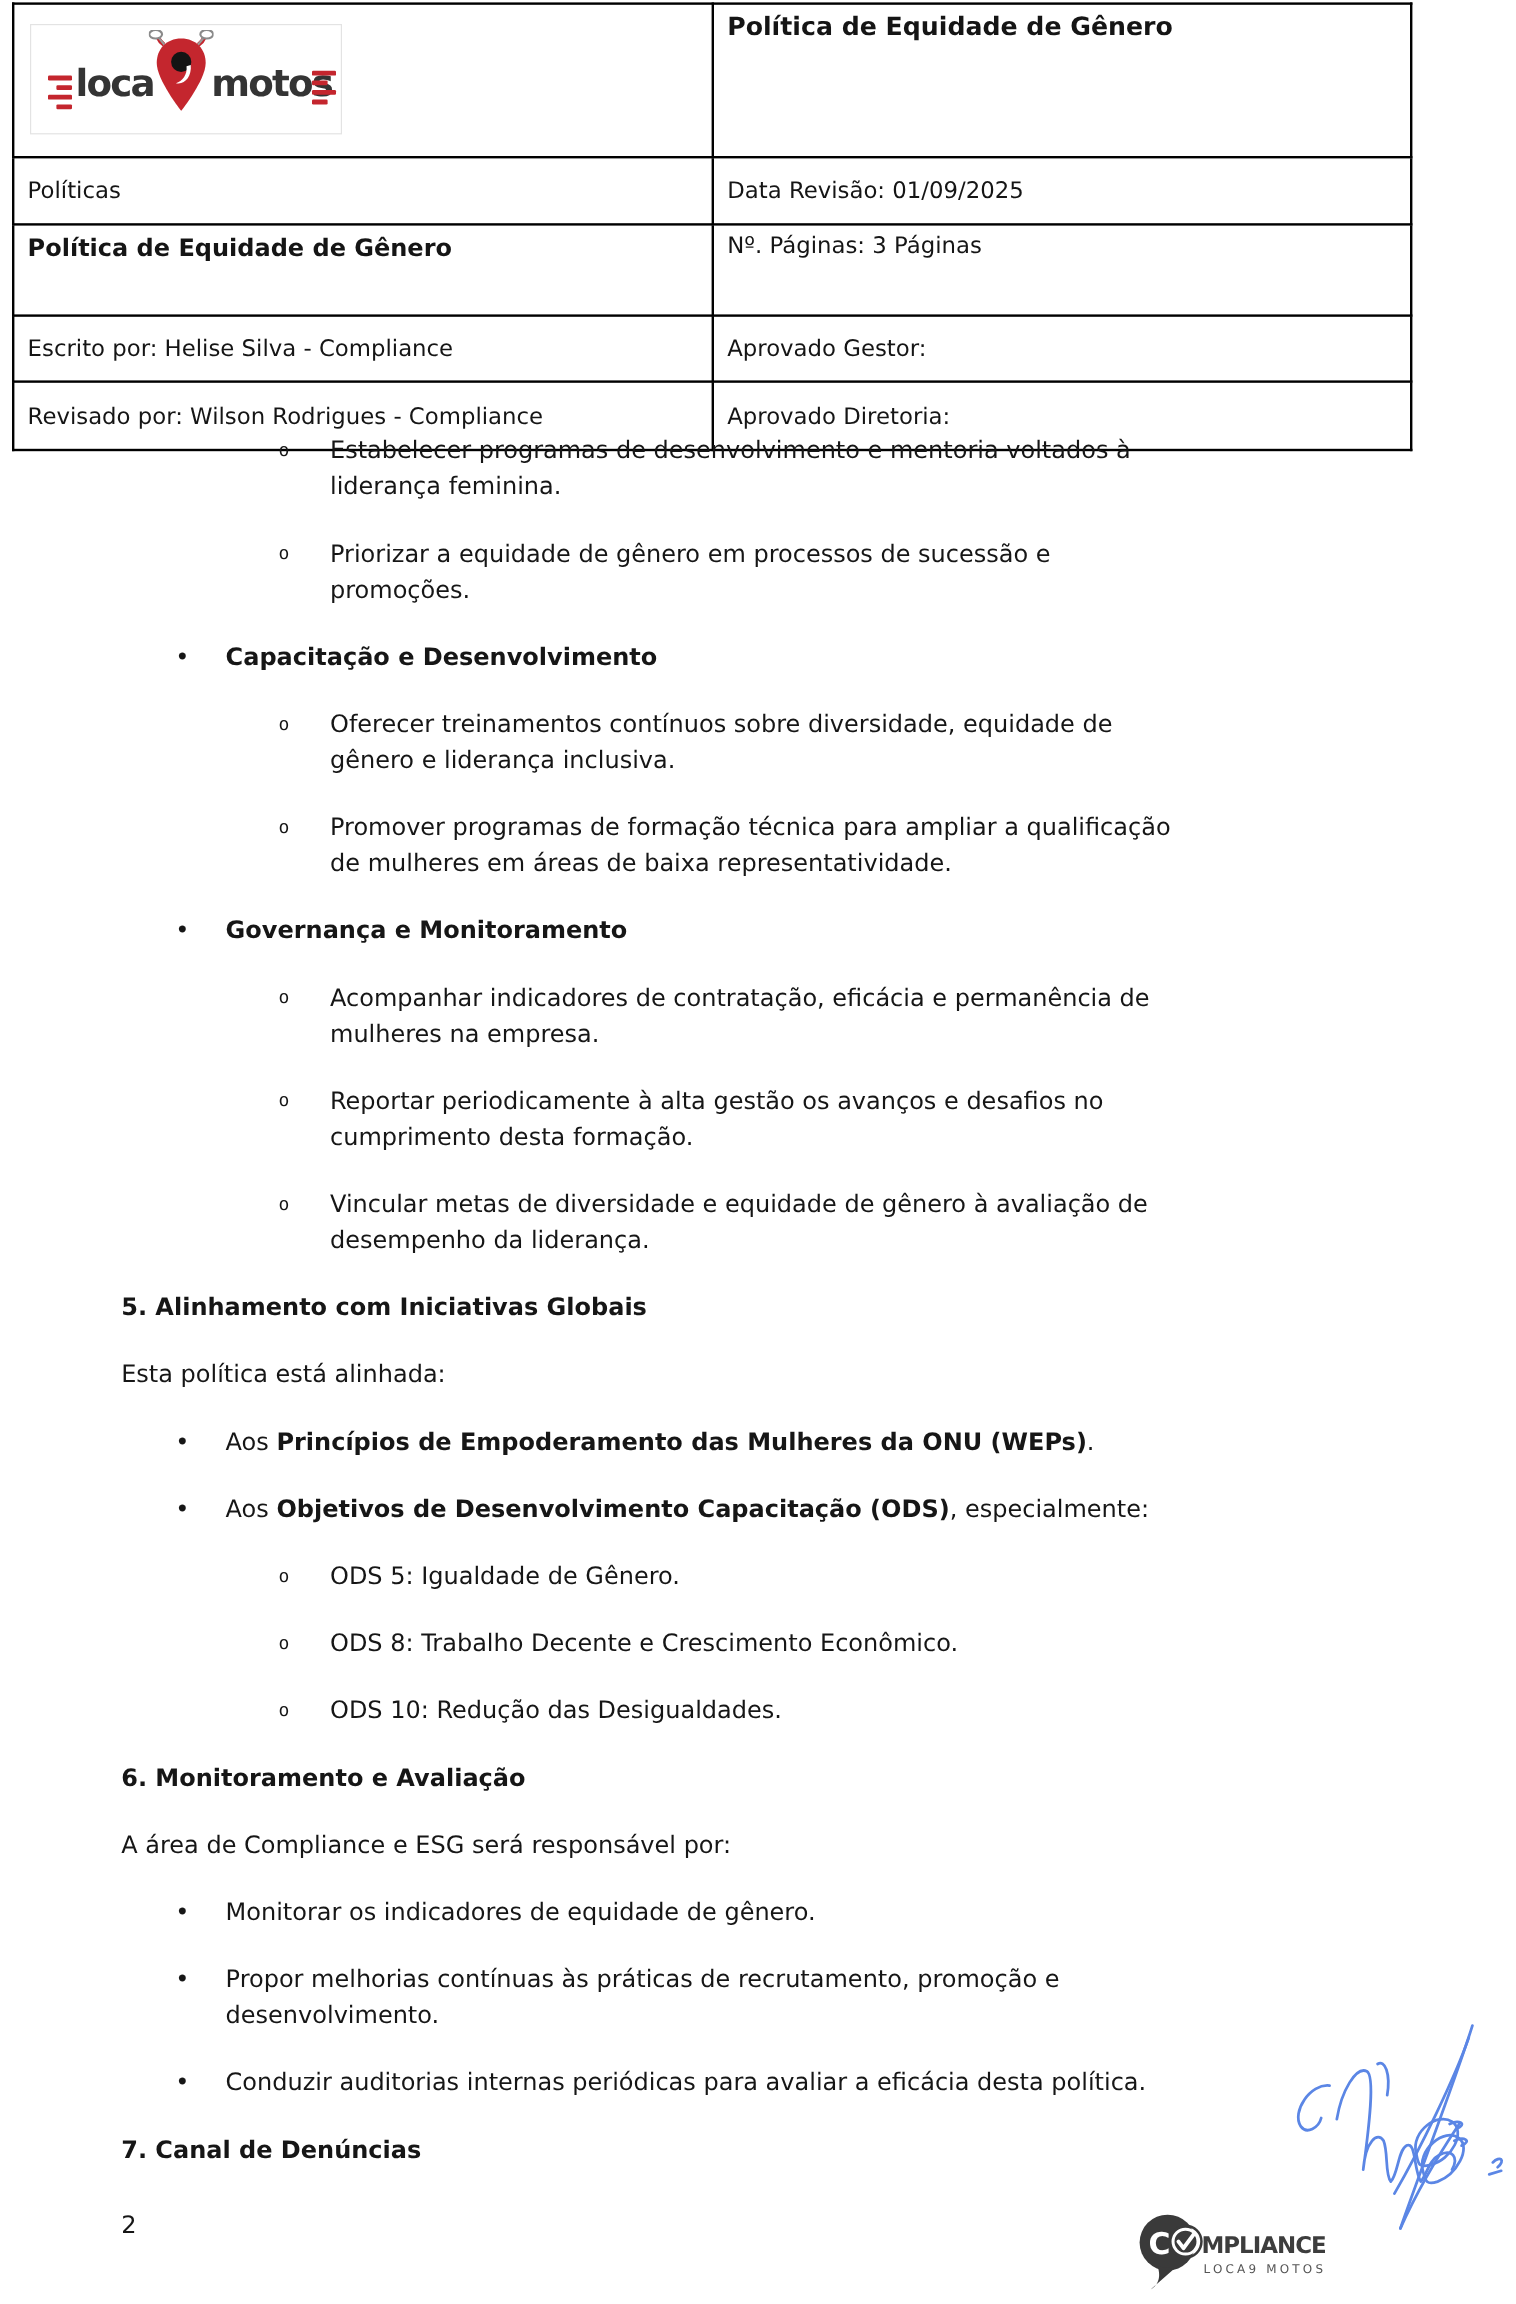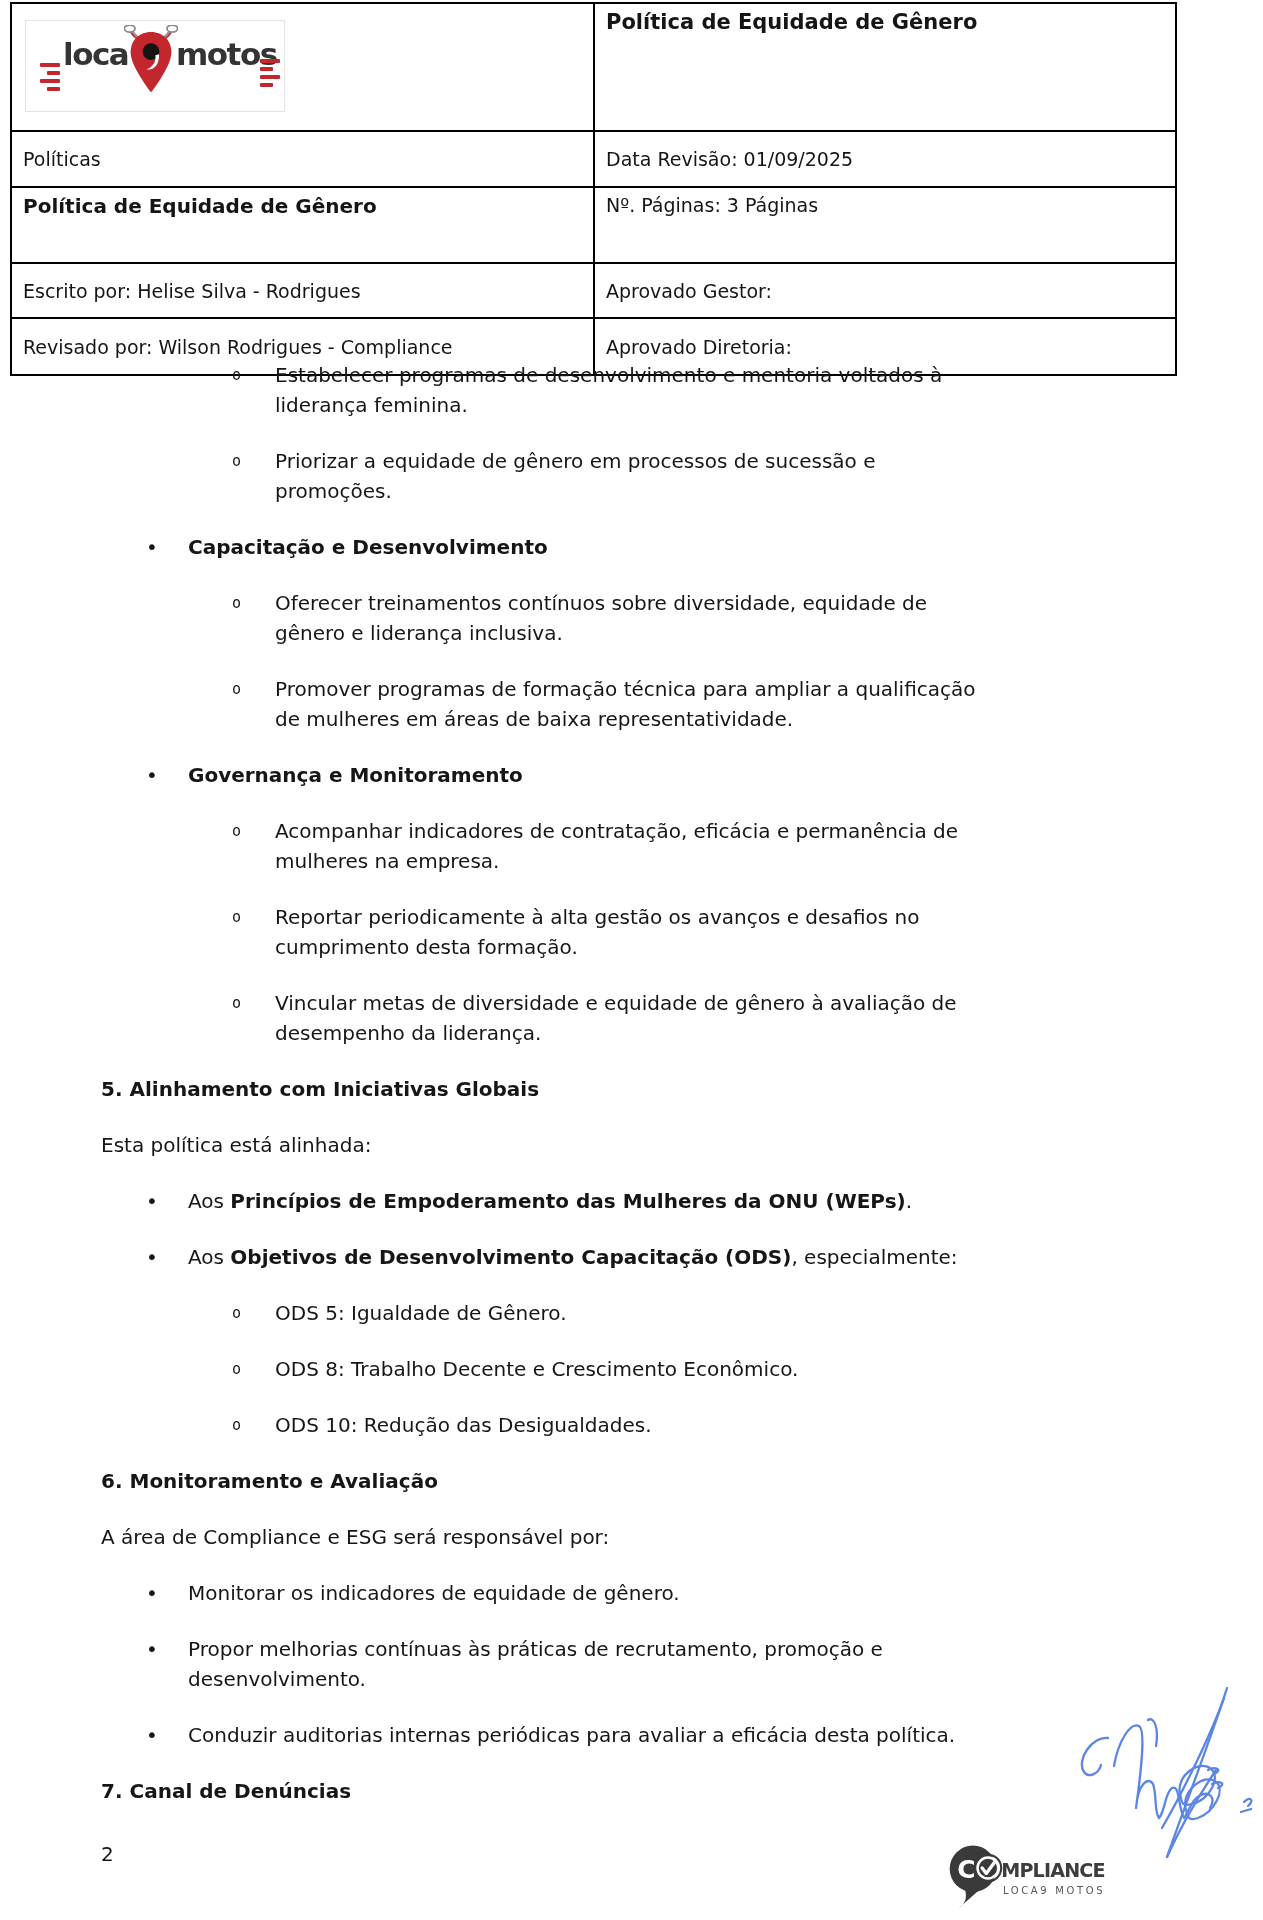--- a/index.html
+++ b/index.html
@@ -29,21 +29,21 @@
     position:relative;width:258px;height:90px;margin:8px 0 0 2px;
     border:1px solid #e3e3e3;background:#fff;
   }
   .speedlines{position:absolute;display:flex;flex-direction:column;gap:4px;}
   .speedlines i{display:block;height:4px;background:var(--logo-red,#c4262e);border-radius:1px;}
   .speedlines.left{left:12px;top:42px;align-items:flex-end;width:22px;}
   .speedlines.right{left:234px;top:38px;align-items:flex-start;width:22px;}
   .speedlines i:nth-child(odd){width:20px;}
   .speedlines i:nth-child(even){width:13px;}
   .logo-word{
-    position:absolute;top:18px;font-size:31px;font-weight:800;color:#343434;
+    position:absolute;top:34px;font-size:31px;font-weight:800;color:#343434;
     letter-spacing:-1.5px;line-height:1;
   }
   .logo-word.w1{left:37px;}
   .logo-word.w2{left:150px;}
   .pin{position:absolute;left:98px;top:4px;width:54px;height:78px;}
   
   .doc-body{position:absolute;left:0;top:360px;width:1263px;}
   .block{display:flex;margin-bottom:26px;font-size:20px;line-height:30px;color:#161616;}
   .block .line{white-space:nowrap;}
   .block.h{margin-left:101px;font-weight:bold;margin-top:10px;}
@@ -105,21 +105,21 @@
       </tr>
     <tr class="meta-0">
           <td>Políticas</td>
           <td>Data Revisão: 01/09/2025</td>
         </tr>
         <tr class="meta-1">
           <td class="bold-cell">Política de Equidade de Gênero</td>
           <td>Nº. Páginas: 3 Páginas</td>
         </tr>
         <tr class="meta-2">
-          <td>Escrito por: Helise Silva - Rodrigues</td>
+          <td>Escrito por: Helise Silva - Compliance</td>
           <td>Aprovado Gestor:</td>
         </tr>
         <tr class="meta-3">
           <td>Revisado por: Wilson Rodrigues - Compliance</td>
           <td>Aprovado Diretoria:</td>
         </tr>
       </tbody>
   </table>
 
   <div class="doc-body" id="doc-body">

